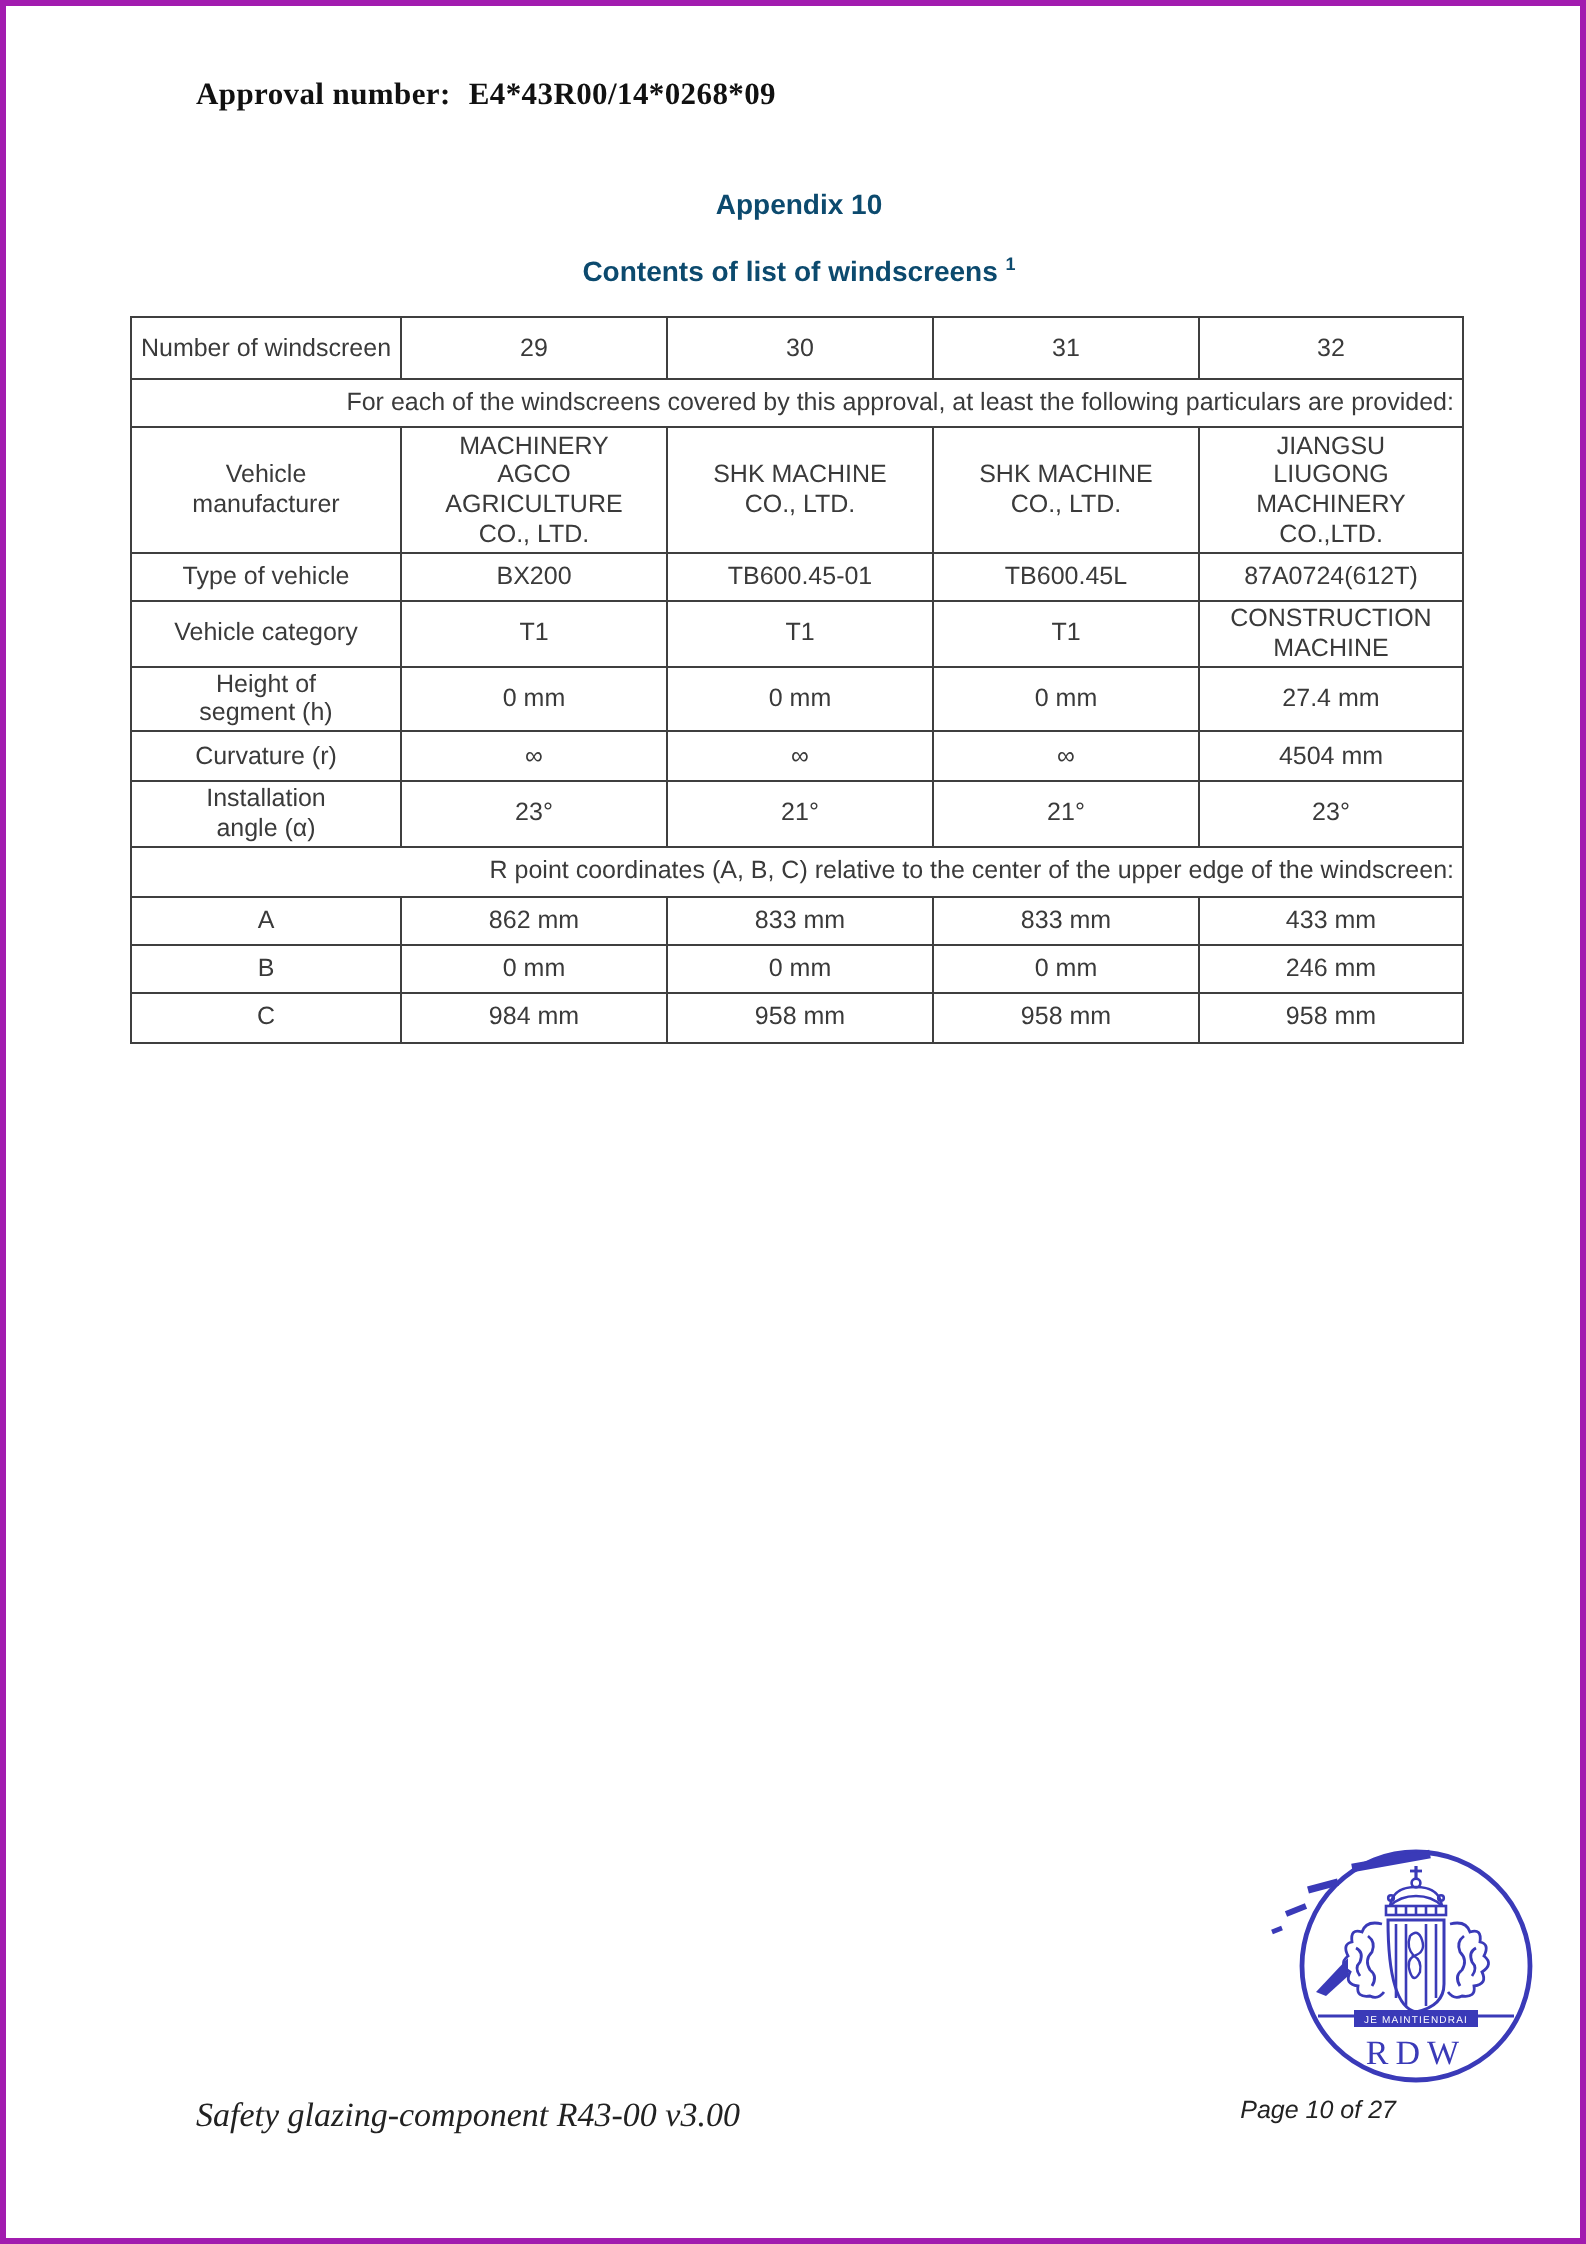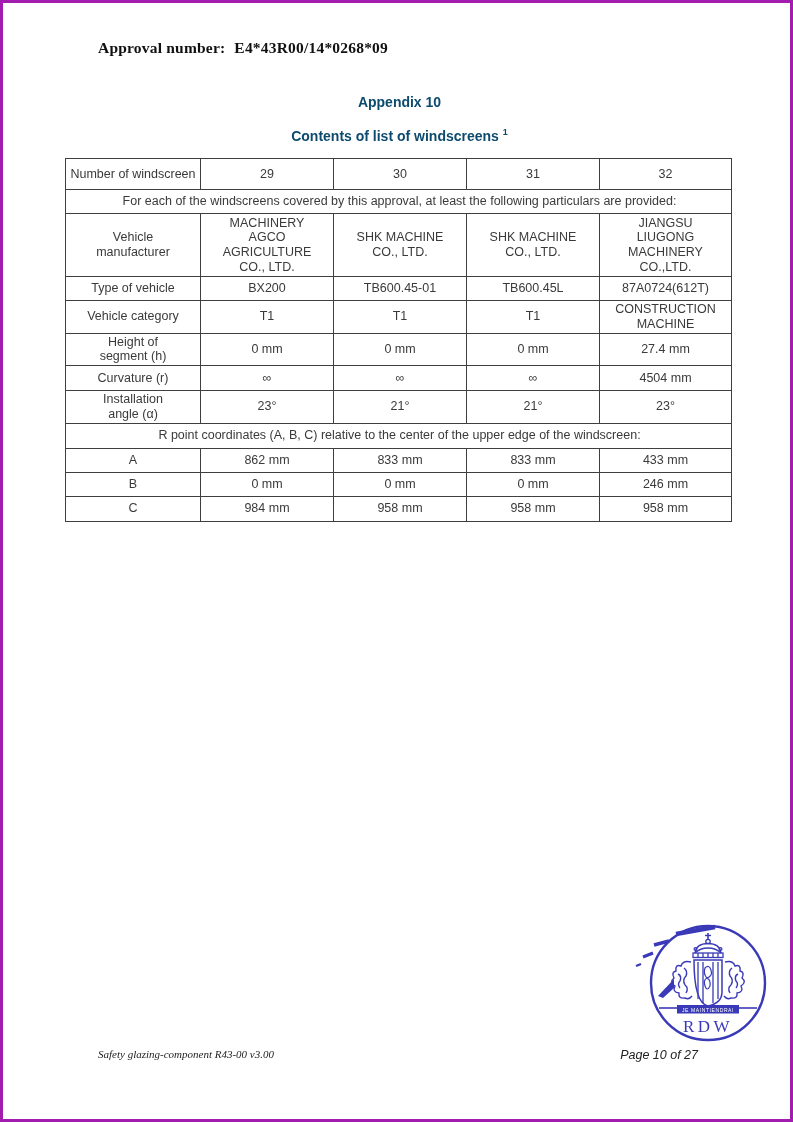--- a/index.html
+++ b/index.html
@@ -31,28 +31,28 @@
     width:666px;border-collapse:collapse;table-layout:fixed;
   }
   table.ws td{
     border:1px solid #3f3f3f;
     font-size:12.5px;color:#3a3a3a;
     text-align:center;vertical-align:middle;
     padding:1px 4px;line-height:1.18;
     overflow:hidden;
   }
   table.ws td.full{
-    text-align:center;padding-left:6px;
+    text-align:right;padding-left:6px;
   }
   .wrap-narrow{display:inline-block;max-width:98px;}
   .wrap-label{display:inline-block;max-width:92px;}
   .footer-left{
     position:absolute;left:95px;top:1045px;
     font-family:"Liberation Serif",serif;font-style:italic;
-    font-size:11px;color:#222;
+    font-size:17px;color:#222;
   }
   .footer-right{
     position:absolute;right:92px;top:1045px;
     font-family:Liberation Sans, sans-serif;font-style:italic;
     font-size:12.5px;color:#222;
   }
   .stamp{position:absolute;left:626px;top:913px;width:152px;height:138px;}
 </style>
 </head>
 <body>

